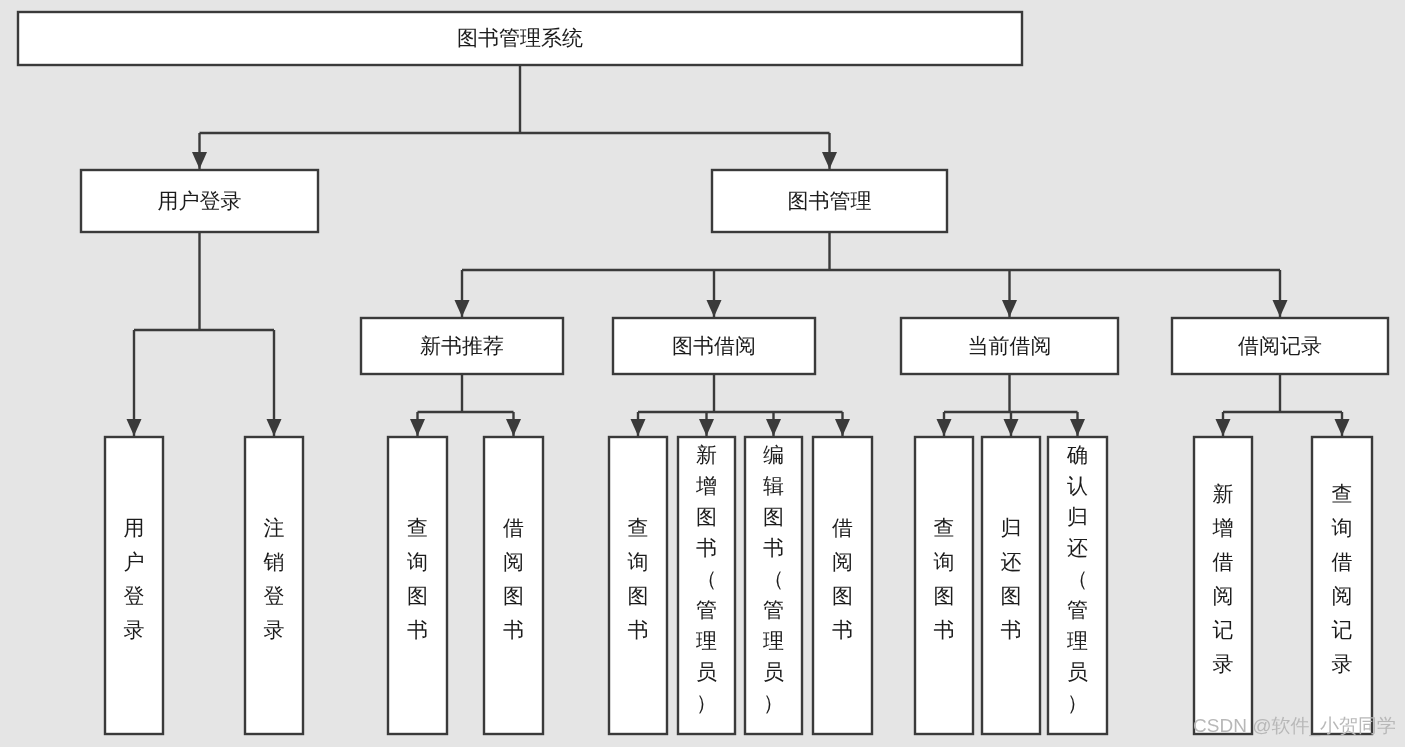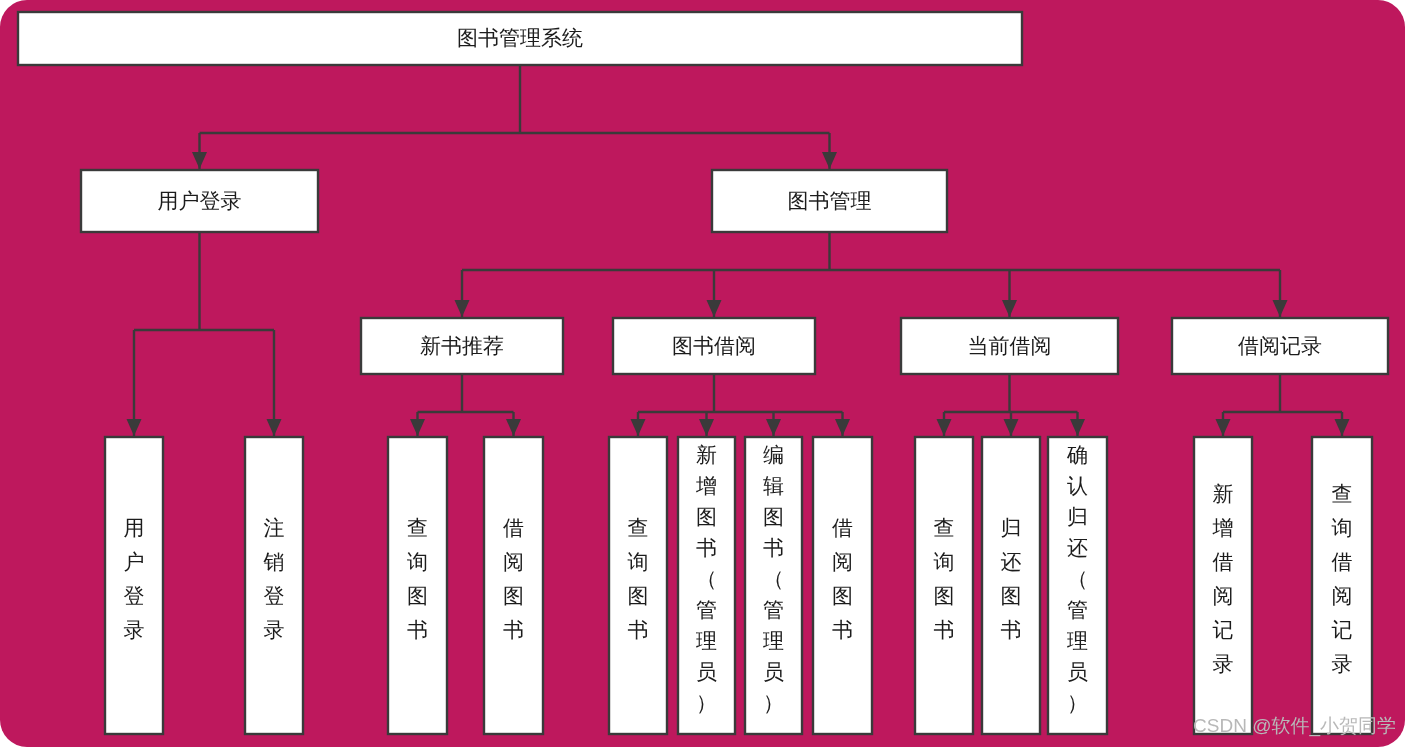--- a/index.html
+++ b/index.html
@@ -8,23 +8,22 @@
     padding: 0;
     background: #ffffff;
   }
   body {
     font-family: "Liberation Sans", "DejaVu Sans", sans-serif;
   }
   #diagram-root {
     position: relative;
     width: 1405px;
     height: 747px;
-    background: #be185d;
+    background: #e5e5e5;
     overflow: hidden;
-    border-radius: 27px;
   }
   svg#tree-svg {
     position: absolute;
     left: 0;
     top: 0;
     width: 1405px;
     height: 747px;
     display: block;
   }
   .node-box {

